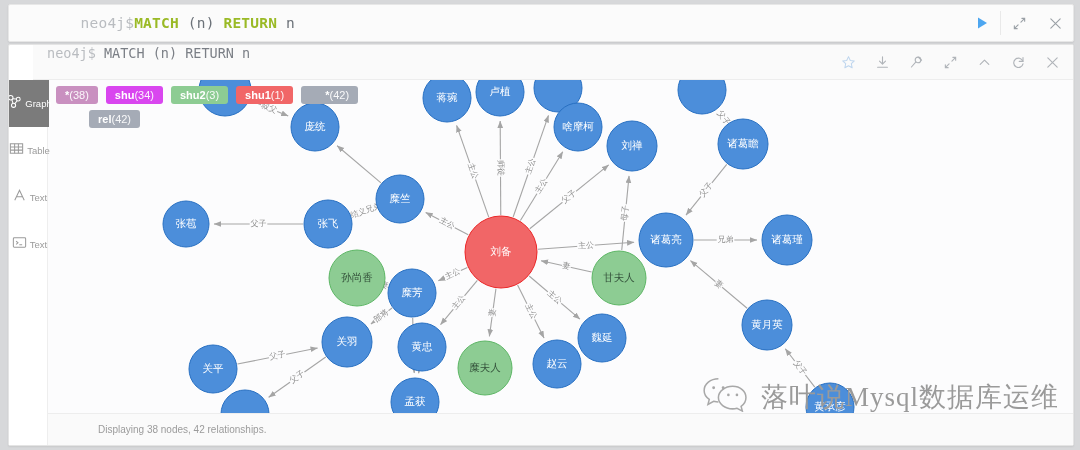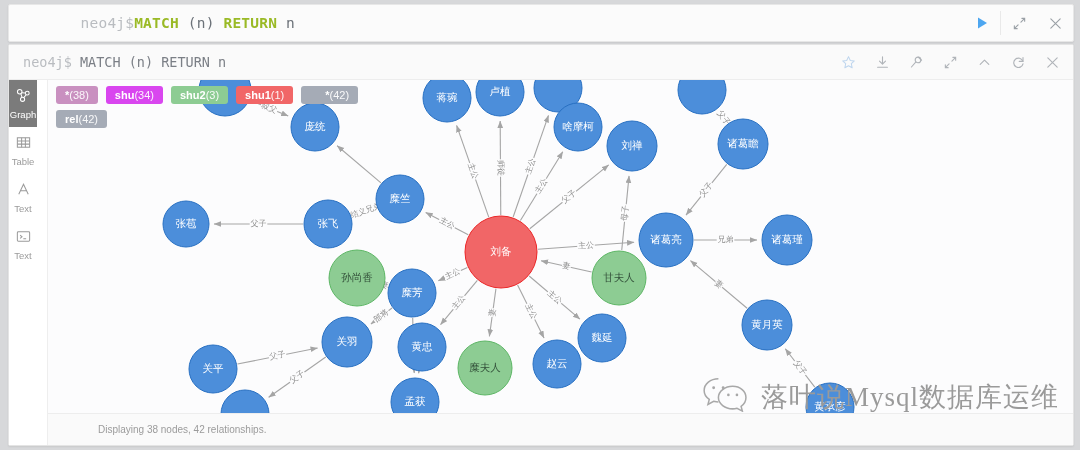--- a/index.html
+++ b/index.html
@@ -33,38 +33,38 @@
 
   
   .frame{
     position:absolute;left:8px;top:44px;width:1064px;height:400px;
     background:#fff;border:1px solid #e4e4e4;border-radius:2px;
     box-shadow:0 1px 2px rgba(0,0,0,.07);
     overflow:hidden;
   }
   .frame-head{
     position:relative;height:34px;background:#fafafa;border-bottom:1px solid #ededed;
-    display:flex;align-items:center;
+    display:flex;margin-left:24px;
   }
   .frame-query{
     padding-left:14px;font-family:"DejaVu Sans Mono","Liberation Mono",monospace;
     font-size:13.5px;color:#7b7f86;white-space:pre;
   }
   .frame-head-actions{margin-left:auto;display:flex;align-items:center;height:100%;padding-right:4px;}
   .frame-head-actions .icon-btn{width:34px;height:34px;display:flex;align-items:center;justify-content:center;cursor:pointer;}
 
   .frame-body{position:relative;height:365px;display:flex;background:#fff;}
 
   
   .viewbar{
     width:38px;background:#fff;border-right:1px solid #eee;
     padding-top:0;flex:0 0 38px;position:relative;z-index:5;
   }
   .viewitem{
-    width:28px;height:47px;display:flex;flex-direction:column;align-items:center;justify-content:center;
+    width:40px;height:47px;display:flex;align-items:center;justify-content:center;
     color:#9b9b9b;cursor:pointer;gap:2px;
   }
   .viewitem .vlabel{font-size:9.5px;line-height:10px;}
   .viewitem.active{background:#7b7b7b;color:#fff;}
 
   
   .canvas{position:relative;flex:1;background:#fcfcfd;overflow:hidden;}
   .legend{
     position:absolute;left:8px;top:6px;width:320px;display:flex;flex-wrap:wrap;gap:6px 8px;z-index:6;
   }
@@ -219,21 +219,21 @@
         </div>
       </div>
 
       <div class="canvas">
         <div class="legend" id="legend">
             <div class="chip" style="background: rgb(201, 144, 192);"><b>*</b><span class="cnt">(38)</span></div>
             <div class="chip" style="background: #d946ef;"><b>shu</b><span class="cnt">(34)</span></div>
             <div class="chip" style="background: rgb(141, 204, 147);"><b>shu2</b><span class="cnt">(3)</span></div>
             <div class="chip" style="background: rgb(241, 102, 103);"><b>shu1</b><span class="cnt">(1)</span></div>
             <div class="chip" style="background: rgb(165, 171, 182); padding-left: 24px;"><b>*</b><span class="cnt">(42)</span></div>
-            <div class="chip" style="background: rgb(165, 171, 182);"><b>rel</b><span class="cnt">(42)</span></div>
+            <div class="chip" style="background: rgb(165, 171, 182); margin-left: 33px;"><b>rel</b><span class="cnt">(42)</span></div>
           </div>
         <svg class="graph" id="graph-svg" viewBox="0 0 1026 340">
           <defs>
             <marker id="arrow" markerWidth="7" markerHeight="7" refX="6.4" refY="2.6" orient="auto" markerUnits="strokeWidth">
               <path d="M0,0 L6.6,2.6 L0,5.2 z" fill="#a5a5a5"></path>
             </marker>
           </defs>
           <g id="edges-layer">
               <line x1="201.97205112131599" y1="20.26628768320768" x2="240.17816731414212" y2="35.97324656248064" class="edge" marker-end="url(#arrow)"></line>
               <line x1="332.9238581973549" y1="102.84138576717122" x2="289.12832449106827" y2="65.74399251008138" class="edge" marker-end="url(#arrow)"></line>

